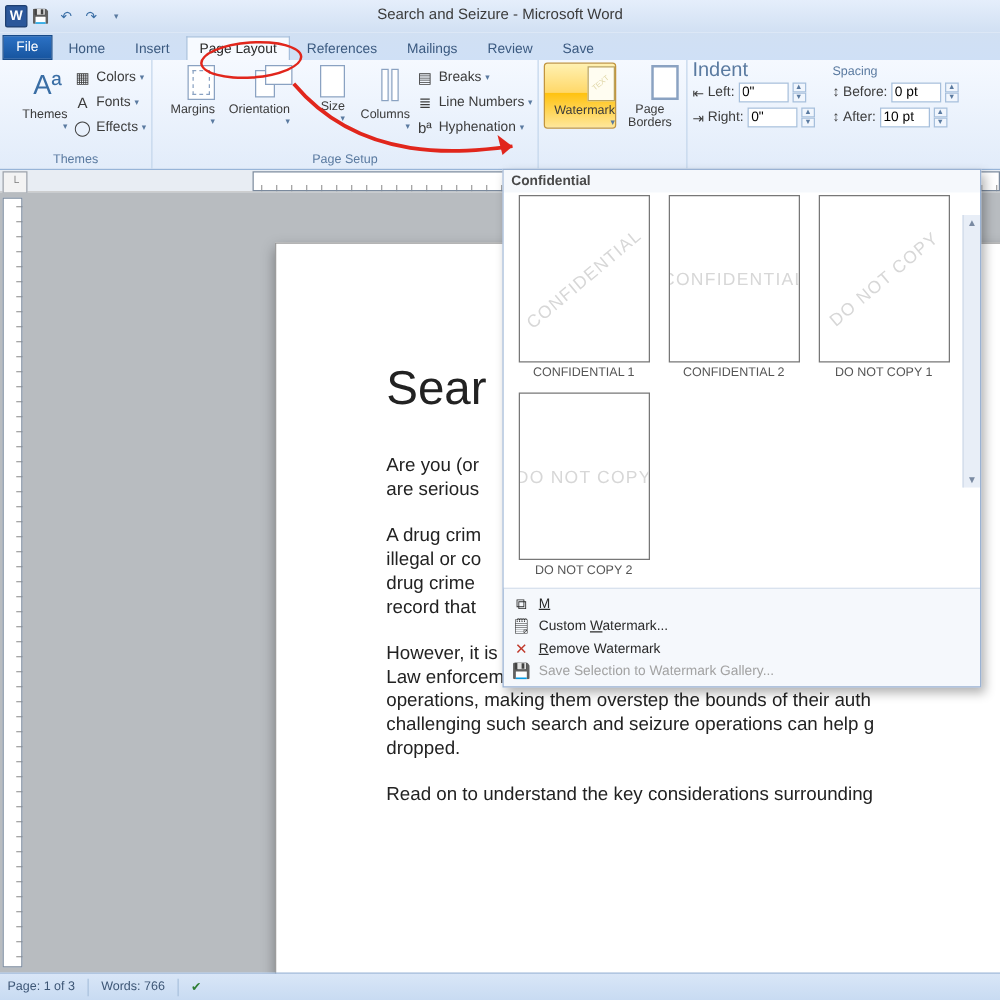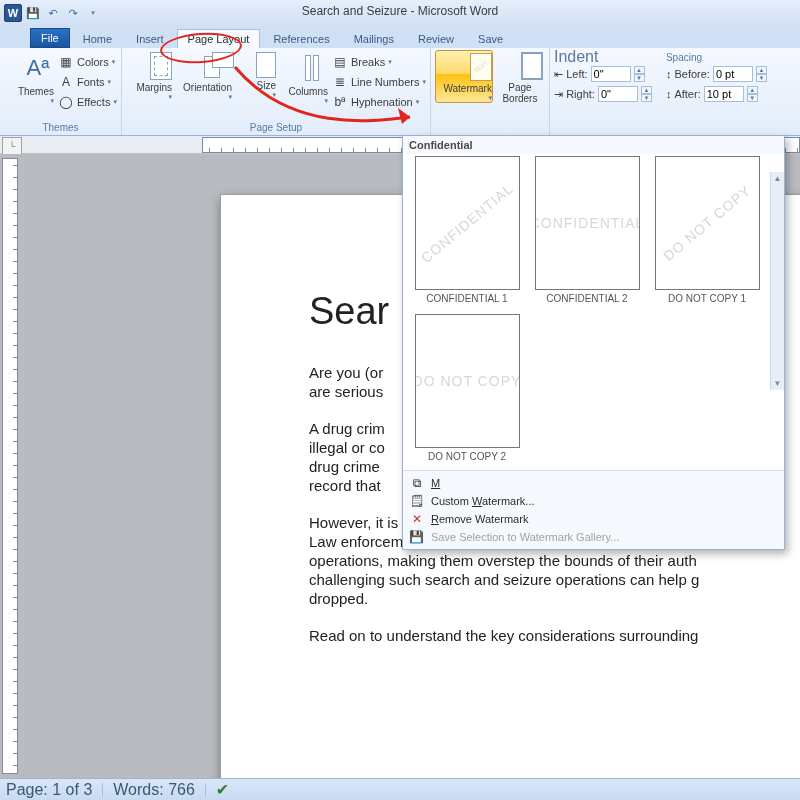--- a/index.html
+++ b/index.html
@@ -64,21 +64,20 @@
     font-size: 11px;
     color: #3b5a80;
     border: 1px solid transparent;
     border-bottom: none;
   }
   .tab.file {
     background: linear-gradient(#2b71c4,#1755a0);
     color: #fff;
     border-radius: 0 0 0 0;
     border: 1px solid #174a88;
-    margin-left: 28px;
   }
   .tab.active {
     background: #f7faff;
     border-color: #a6bfdc;
     color: #2b2b2b;
     text-align: center;
   }
 
   
   .ribbon {
@@ -230,21 +229,21 @@
   .wmenu-item .mico { position:absolute; left:6px; width:16px;height:16px; display:flex;align-items:center;justify-content:center;font-size:12px;}
   .wmenu-item u { text-decoration: underline; }
 
   
   .status {
     position:absolute; left:0; right:0; bottom:0;
     height:22px;
     background:linear-gradient(#d9e6f7,#c8dbf2);
     border-top:1px solid #9bb5d8;
     display:flex; align-items:center; gap:10px;
-    padding: 0 6px; font-size:16px; color:#3d5675;
+    padding: 0 6px; font-size:10px; color:#3d5675;
   }
   .status .sep { width:1px; height:14px; background:#a9c1dd; }
 
   
   .anno-ellipse {
     position:absolute;
     border: 2px solid #e1261c;
     border-radius: 50%;
     pointer-events:none;
     z-index:100;

